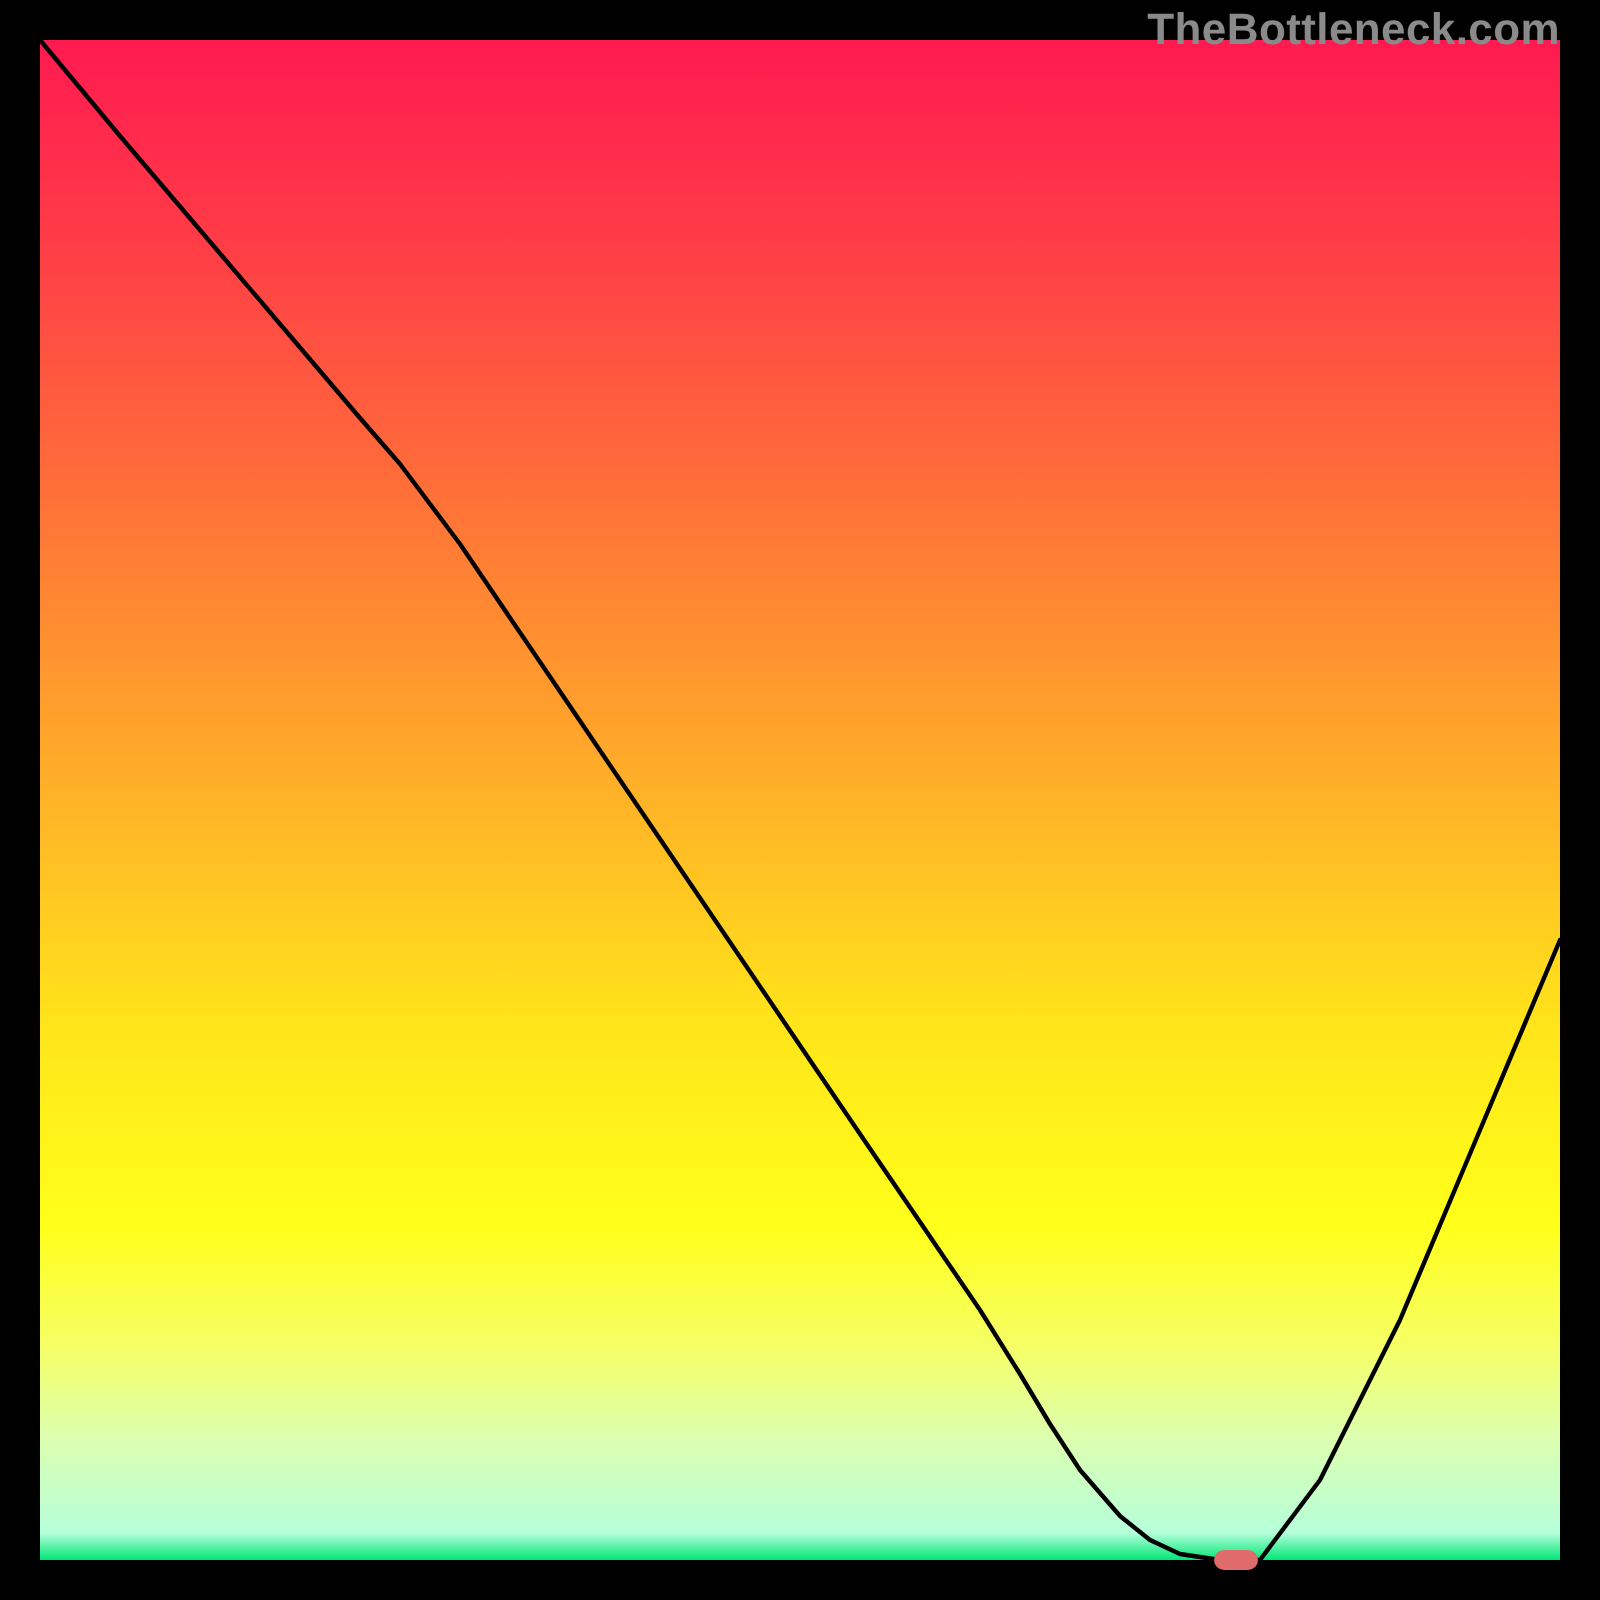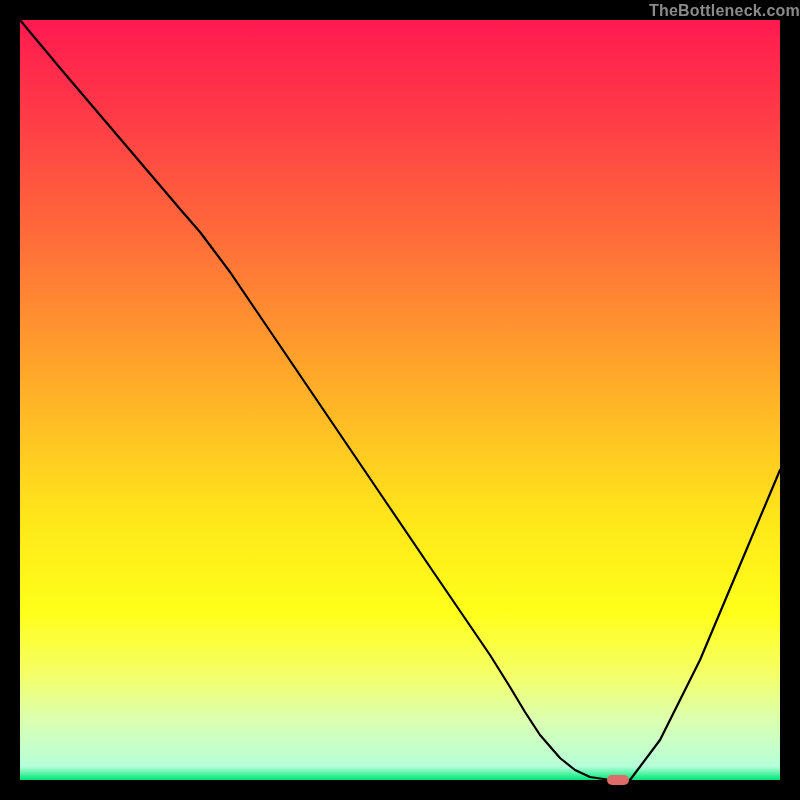--- a/index.html
+++ b/index.html
@@ -11,23 +11,23 @@
     overflow: hidden;
   }
   .container {
     position: relative;
     width: 800px;
     height: 800px;
   }
   .watermark {
     position: absolute;
     top: 2px;
-    right: 0;
+    right: 20px;
     font-family: Arial, Helvetica, sans-serif;
-    font-size: 16px;
+    font-size: 22px;
     font-weight: 600;
     color: #8a8a8a;
     letter-spacing: 0.2px;
     z-index: 5;
   }
   svg.plot {
     position: absolute;
     left: 0;
     top: 0;
     z-index: 1;

